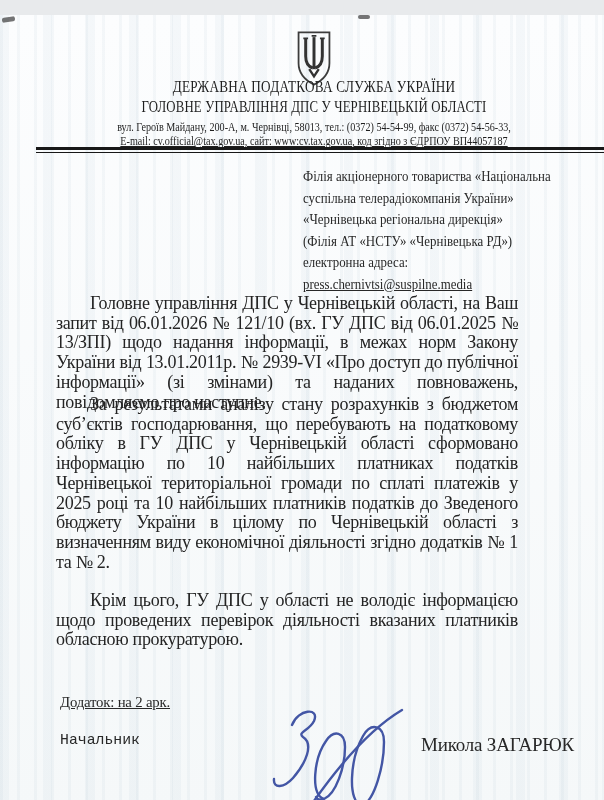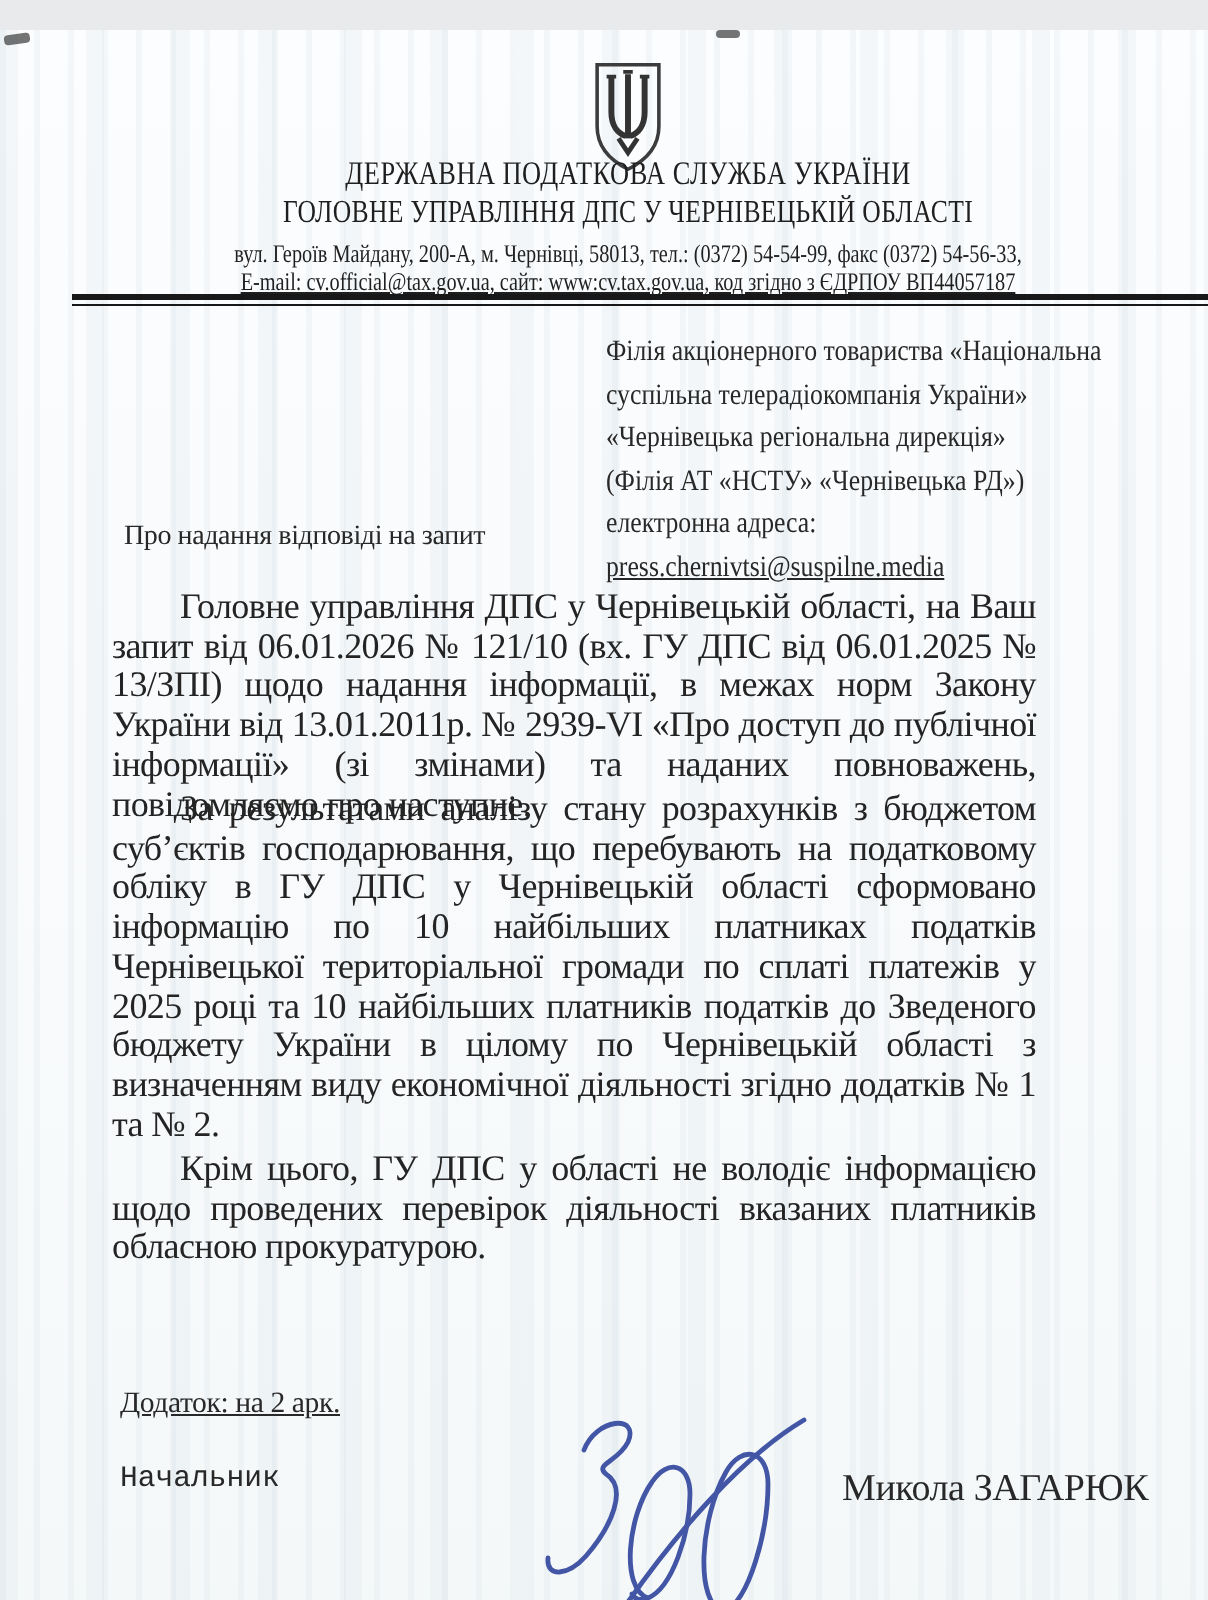--- a/index.html
+++ b/index.html
@@ -42,21 +42,21 @@
   .u{text-decoration:underline;}
   .subject{position:absolute;left:62px;top:246px;font-size:14px;letter-spacing:-.2px;}
   .para{
     position:absolute;left:56px;width:462px;
     font-size:18px;line-height:19.7px;letter-spacing:-.3px;
     text-align:justify;text-indent:34px;color:#242424;
   }
   .p1{top:279px;}
   .p2{top:380px;}
   .p3{top:520px;}
-  .p4{top:560px;font-family:Liberation Serif, serif;}
+  .p4{top:576px;font-family:Liberation Serif, serif;}
   .p5{top:621px;}
   .attachment{position:absolute;left:60px;top:679px;font-size:14.8px;letter-spacing:-.2px;text-decoration:underline;}
   .position-title{position:absolute;left:60px;top:717px;font-size:14.8px;font-family:Liberation Mono, monospace;}
   .signer-name{position:absolute;left:421px;top:719px;font-size:19px;letter-spacing:-.2px;}
   .signature{position:absolute;left:262px;top:686px;}
 </style>
 </head>
 <body>
 
 <div class="page">
@@ -84,21 +84,20 @@
 
   <div class="recipient">
     <div class="rline">Філія акціонерного товариства «Національна</div>
     <div class="rline">суспільна телерадіокомпанія України»</div>
     <div class="rline">«Чернівецька регіональна дирекція»</div>
     <div class="rline">(Філія АТ «НСТУ» «Чернівецька РД»)</div>
     <div class="rline">електронна адреса:</div>
     <div class="rline u">press.chernivtsi@suspilne.media</div>
   </div>
 
-  <div class="subject">Про надання відповіді на запит</div>
 
   <div class="para p1">Головне управління ДПС у Чернівецькій області, на Ваш запит від 06.01.2026 № 121/10 (вх. ГУ ДПС від 06.01.2025 № 13/ЗПІ) щодо надання інформації, в межах норм Закону України від 13.01.2011р. № 2939-VI «Про доступ до публічної інформації» (зі змінами) та наданих повноважень, повідомляємо про наступне.</div>
   <div class="para p2">За результатами аналізу стану розрахунків з бюджетом суб’єктів господарювання, що перебувають на податковому обліку в ГУ ДПС у Чернівецькій області сформовано інформацію по 10 найбільших платниках податків Чернівецької територіальної громади по сплаті платежів у 2025 році та 10 найбільших платників податків до Зведеного бюджету України в цілому по Чернівецькій області з визначенням виду економічної діяльності згідно додатків № 1 та № 2.</div>
   <div class="para p4">Крім цього,  ГУ ДПС у області не володіє інформацією щодо проведених перевірок діяльності вказаних платників обласною прокуратурою.</div>
 
   <div class="attachment">Додаток: на 2 арк.</div>
 
   <div class="position-title">Начальник</div>
   <div class="signer-name">Микола ЗАГАРЮК</div>
 

